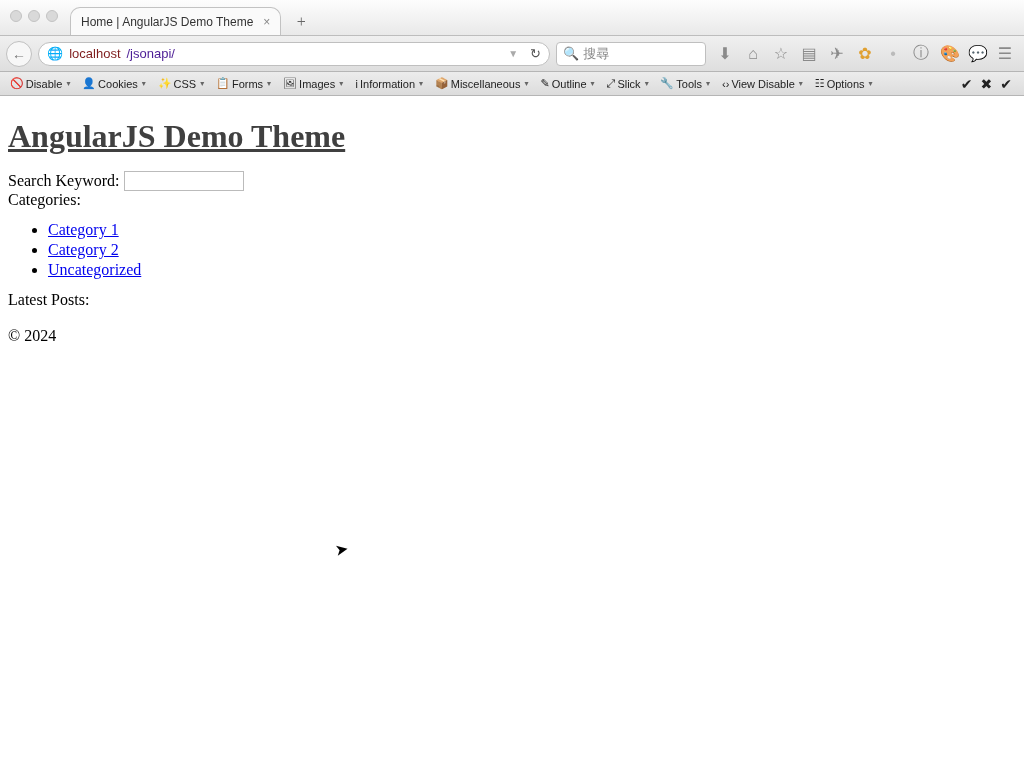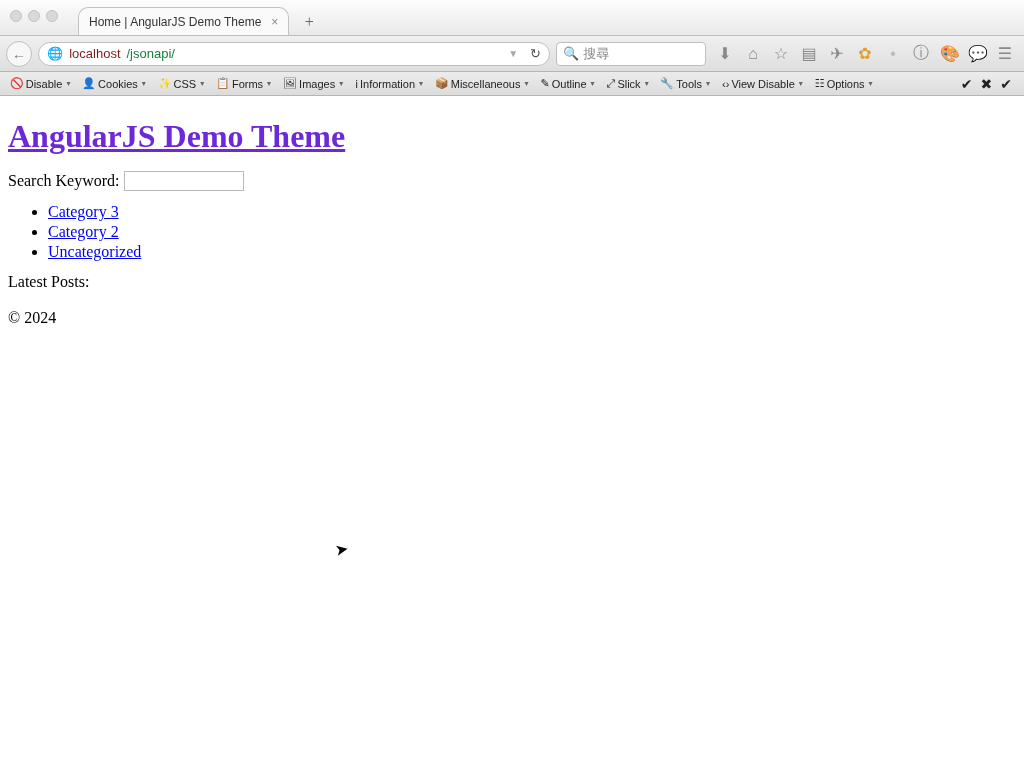--- a/index.html
+++ b/index.html
@@ -13,21 +13,21 @@
   overflow: hidden;
 }
 
 
 #titlebar {
   height: 36px;
   background: linear-gradient(#fdfdfd, #e9e9e9);
   border-bottom: 1px solid #bdbdbd;
   display: flex;
   align-items: flex-end;
-  padding-left: 8px;
+  padding-left: 0;
   position: relative;
 }
 .traffic-lights { display: flex; gap: 6px; position: absolute; top: 10px; left: 10px; }
 .traffic-lights span {
   width: 12px; height: 12px; border-radius: 50%; background: #d9d9d9; border: 1px solid #c3c3c3;
 }
 .tab {
   margin-left: 70px;
   height: 28px;
   background: #fafafa;
@@ -64,21 +64,21 @@
   display:flex; align-items:center; justify-content:center;
   color:#777; font-size:14px;
 }
 .urlbar {
   flex: 1;
   height: 24px; background:#fff; border:1px solid #bfbfbf; border-radius: 12px;
   display:flex; align-items:center; padding: 0 8px; gap:6px; font-size:13px; color:#555;
 }
 .urlbar .globe { color:#888; }
 .urlbar .host { color:#7f1d1d; }
-.urlbar .path { color:#15803d; }
+.urlbar .path { color:#4c1d95; }
 .urlbar .spacer { flex:1; }
 .urlbar .dd { color:#aaa; font-size:10px; }
 .urlbar .reload { color:#555; margin-left:6px; }
 .searchbar {
   width: 150px; height: 24px; background:#fff; border:1px solid #bfbfbf; border-radius:4px;
   display:flex; align-items:center; padding:0 6px; gap:4px; font-size:13px; color:#888;
 }
 .toolbar-icons { display:flex; gap:10px; align-items:center; color:#8a8a8a; font-size:16px; padding:0 4px;}
 .toolbar-icons span { display:inline-block; width:18px; text-align:center; }
 .color-icon { color:#e0a030; }
@@ -97,21 +97,21 @@
   display:flex; align-items:center; gap:2px; padding:0 6px; height:100%;
 }
 .dev-item .tri { font-size:8px; color:#666; margin-left:2px;}
 .dev-item svg, .dev-item .glyph { color:#222; }
 #devtoolbar .spacer { flex:1; }
 .dev-right { display:flex; gap:8px; padding-right:8px; font-size:14px; color:#222;}
 
 
 #page { padding: 6px 8px; }
 h1 { font-size: 32px; font-weight: bold; margin: 16px 0; }
-h1 a { color: #6d28d9; text-decoration: underline; }
+h1 a { color: #404040; text-decoration: underline; }
 a { color:#0000ee; text-decoration: underline; }
 .label { margin: 0 0; }
 input.text { font-size:13px; width:120px; height:20px; border:1px solid #bbb; background:#fff; }
 ul { margin: 12px 0; padding-left: 40px; }
 li { margin: 2px 0; list-style: disc; }
 .excerpt { margin: 10px 0 0 0; }
 .footer { margin-top: 18px; }
 
 .cursor {
   position:absolute; left:335px; top:540px; font-size:16px; color:#000;
@@ -238,22 +238,23 @@
 <div id="page">
   <h1>
     <a href="#">AngularJS Demo Theme</a>
   </h1>
 
   <div class="label">
     <span>Search Keyword:</span>
     <input class="text" type="text" style="">
   </div>
 
+  <div class="label">Categories:</div>
   <ul id="cat-list">
-      <li><a href="#">Category 3</a></li>
+      <li><a href="#">Category 1</a></li>
       <li><a href="#">Category 2</a></li>
       <li><a href="#">Uncategorized</a></li>
     </ul>
 
   <div class="label">Latest Posts:</div>
 
 
   <div class="footer">© 2024</div>
 </div>
 

